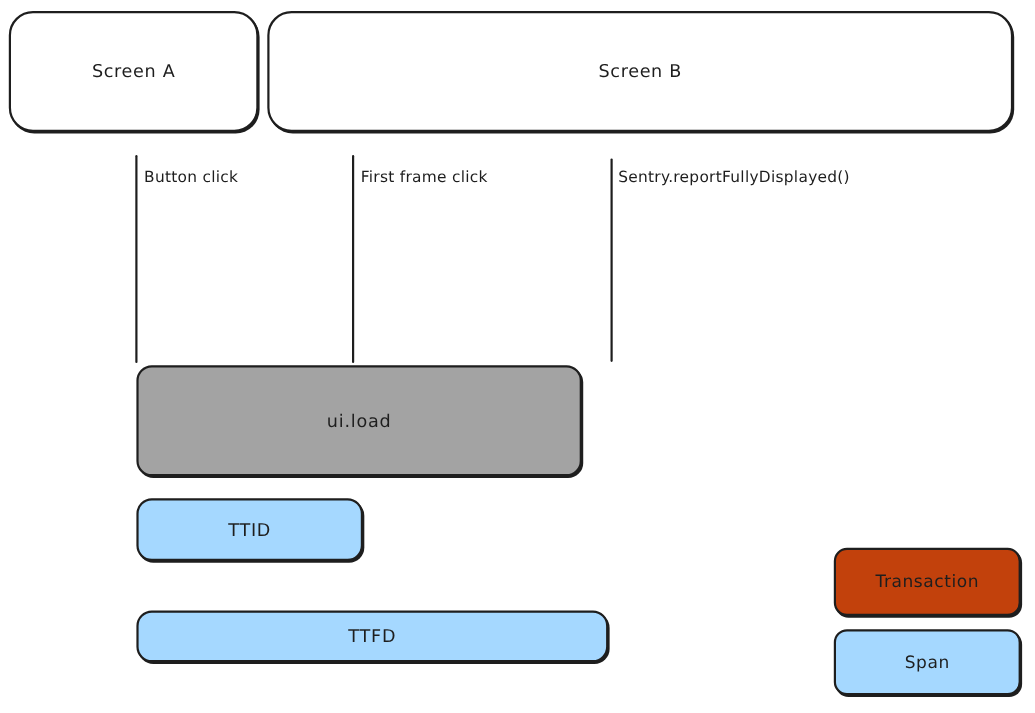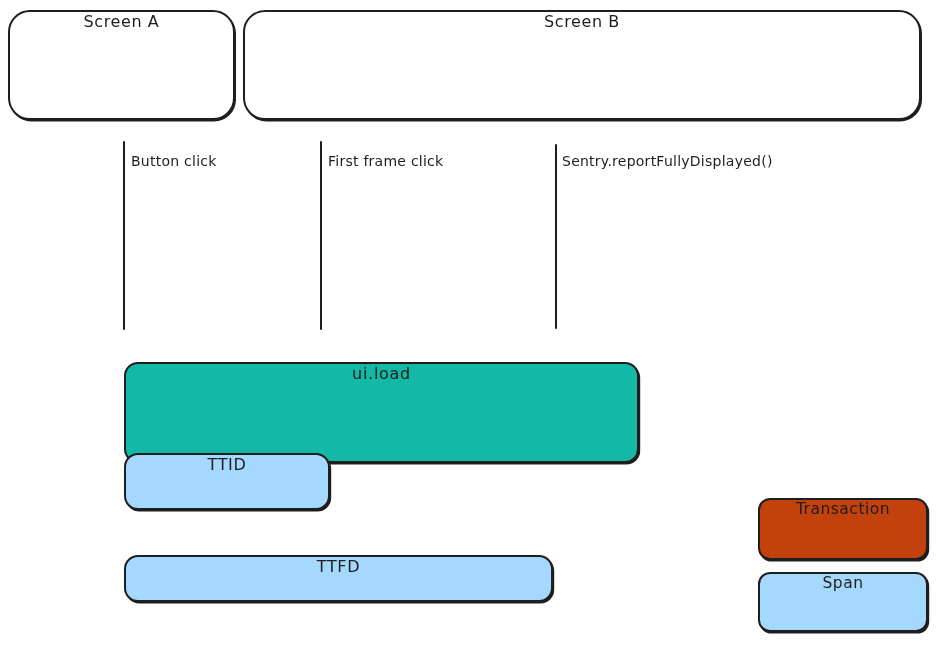--- a/index.html
+++ b/index.html
@@ -16,20 +16,21 @@
     color: #1e1e1e;
   }
   #diagram-root {
     position: absolute;
     inset: 0;
   }
   .node {
     position: absolute;
     box-sizing: border-box;
     display: flex;
+    align-items: center;
     justify-content: center;
   }
   .screen-box {
     border: 2.4px solid #1e1e1e;
     border-radius: 22px;
     background: #ffffff;
     box-shadow: 1.2px 1.6px 0 -0.2px #1e1e1e;
   }
   .screen-label {
     font-size: 16px;
@@ -90,21 +91,21 @@
 
   <div class="marker-line" style="left:123px; top:141px; height:189px;"></div>
   <div class="marker-label" style="left:131px; top:153px;">Button click</div>
 
   <div class="marker-line" style="left:320px; top:141px; height:189px;"></div>
   <div class="marker-label" style="left:328px; top:153px;">First frame click</div>
 
   <div class="marker-line" style="left:555px; top:144px; height:185px;"></div>
   <div class="marker-label" style="left:562px; top:153px;">Sentry.reportFullyDisplayed()</div>
 
-  <div class="node bar" style="left:124px; top:362px; width:515px; height:101px; background:#14b8a6;">
+  <div class="node bar" style="left:124px; top:332px; width:405px; height:101px; background:#a3a3a3;">
     <span class="bar-label">ui.load</span>
   </div>
 
   <div class="node bar" style="left:124px; top:453px; width:206px; height:57px; background:#a5d8ff;">
     <span class="bar-label">TTID</span>
   </div>
 
   <div class="node bar" style="left:124px; top:521px; width:429px; height:47px; background:#a5d8ff;margin-top:34px;">
     <span class="bar-label">TTFD</span>
   </div>

